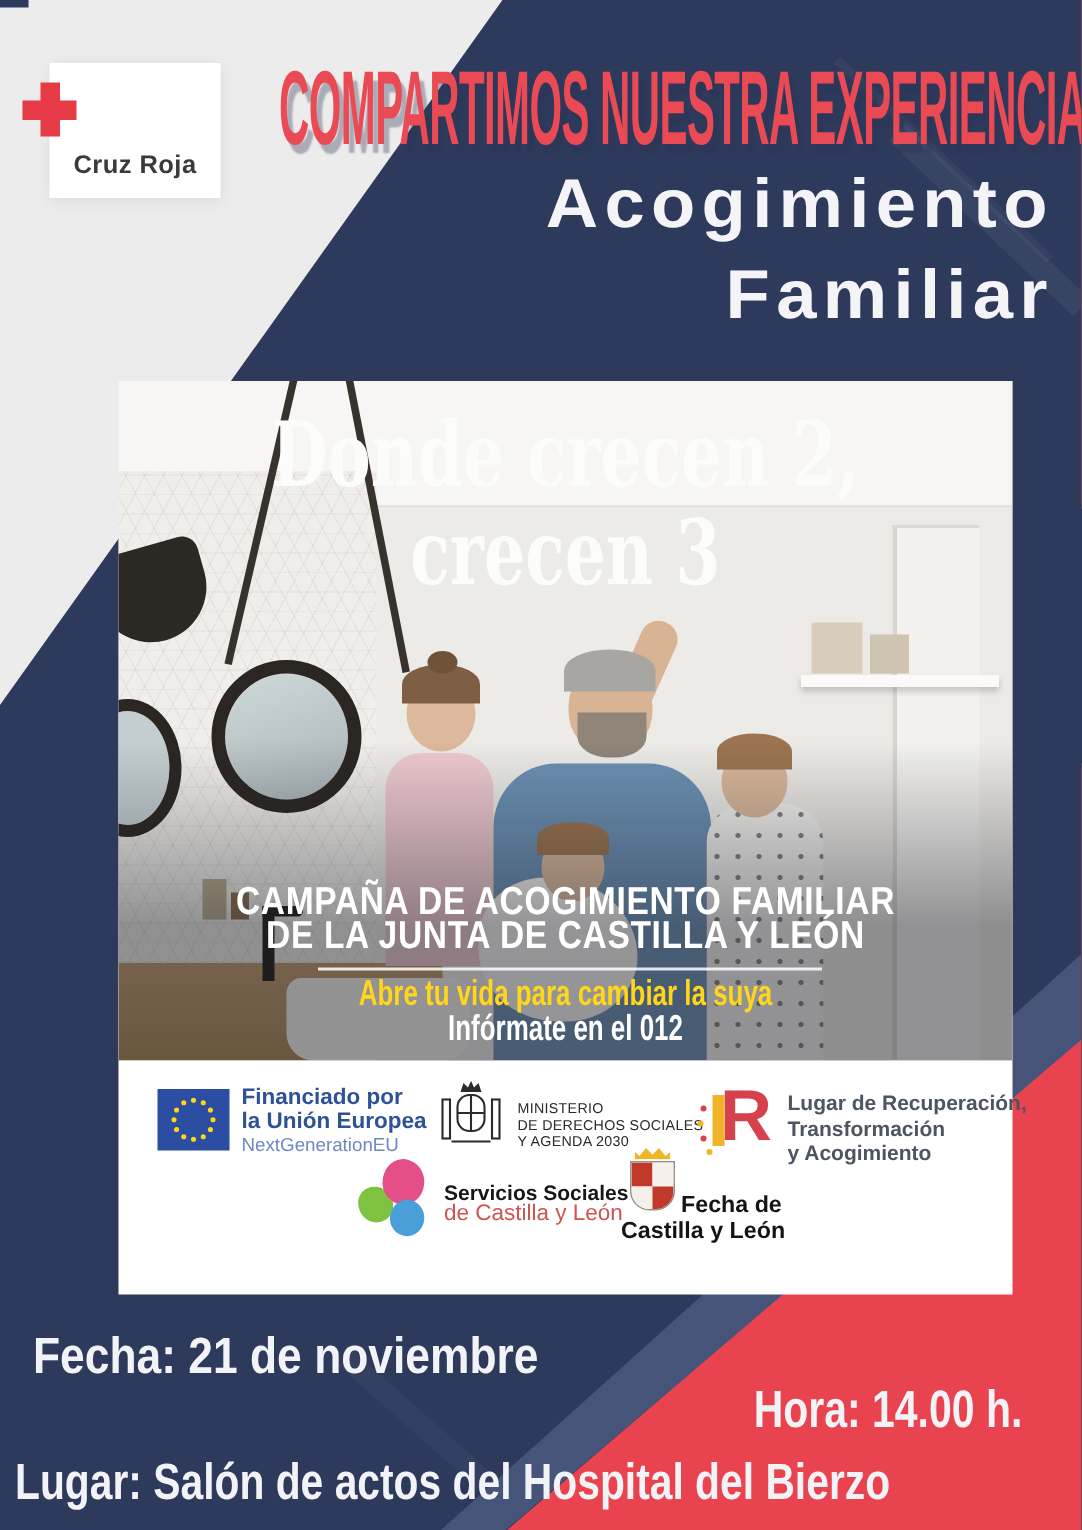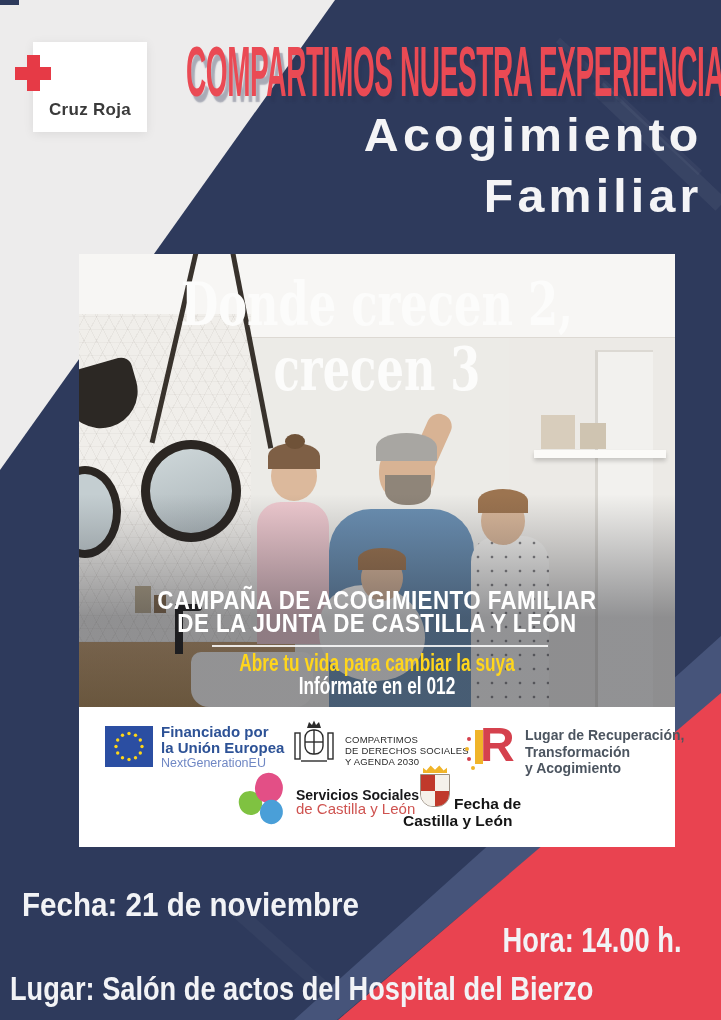--- a/index.html
+++ b/index.html
@@ -108,21 +108,21 @@
             transform:scaleX(.86);transform-origin:50% 0;}
   .divider{left:133px;top:391px;width:336px;height:2px;background:rgba(255,255,255,.85);}
   .slogan{left:0;right:0;top:397px;text-align:center;font-weight:bold;font-size:24px;
           line-height:24px;color:#ffd61c;white-space:nowrap;
           transform:scaleX(.72);transform-origin:50% 0;}
   .info012{left:0;right:0;top:420px;text-align:center;font-weight:bold;font-size:24px;
           line-height:24px;color:#ffffff;white-space:nowrap;
           transform:scaleX(.72);transform-origin:50% 0;}
 
   
-  .logos{left:0;top:453px;width:596px;height:140px;background:#ffffff;}
+  .logos{left:0;top:453px;width:596px;height:156px;background:#ffffff;}
   .eu-flag{left:26px;top:19px;width:48px;height:41px;background:#2b4ea2;}
   .eu-text{left:82px;top:17px;line-height:16px;white-space:nowrap;}
   .eu-l1,.eu-l2{font-weight:bold;font-size:15px;color:#2d5296;position:static;display:block;}
   .eu-l3{font-size:12.5px;color:#6f87c4;position:static;display:block;line-height:15px;}
   .crest{left:212px;top:10px;}
   .min-text{left:266px;top:27px;font-size:9.5px;line-height:11px;color:#2b2b2b;
             letter-spacing:.2px;white-space:nowrap;}
   .min-text span{position:static;display:block;}
   .plan-logo{left:388px;top:14px;width:52px;height:52px;}
   .plan-bar{left:8px;top:9px;width:8px;height:34px;background:#f0b429;}
@@ -146,21 +146,21 @@
   .junta-shield{left:341px;top:58px;width:30px;height:42px;}
   .junta-crown{left:3px;top:0;width:24px;height:8px;background:#f0b429;
       clip-path:polygon(0 100%,0 35%,14% 70%,32% 5%,50% 60%,68% 5%,86% 70%,100% 35%,100% 100%);}
   .junta-q{left:0;top:9px;width:30px;height:33px;border:1px solid #9a8f83;
       border-radius:0 0 13px 13px;overflow:hidden;display:grid;position:absolute;
       grid-template-columns:1fr 1fr;grid-template-rows:1fr 1fr;}
   .junta-q div{position:static;}
   .q-red{background:#c0392b;}
   .q-white{background:#f5f1ea;}
   .junta-t1{left:375px;top:88px;font-size:15.5px;font-weight:bold;color:#141414;white-space:nowrap;}
-  .junta-t2{left:324px;top:105px;font-size:15.5px;font-weight:bold;color:#141414;white-space:nowrap;}
+  .junta-t2{left:335px;top:105px;font-size:15.5px;font-weight:bold;color:#141414;white-space:nowrap;}
 
   
   .detail{font-weight:bold;color:#f2f3f6;white-space:nowrap;font-size:34px;line-height:40px;}
   .fecha{left:22px;top:884px;transform:scale(.87,1);transform-origin:0 0;}
   .hora{right:39px;top:920px;font-size:35px;transform:scale(.78,1);transform-origin:100% 0;}
   .lugar{left:10px;top:968px;transform:scale(.80,1);transform-origin:0 0;}
 </style>
 </head>
 <body>
 
@@ -270,21 +270,21 @@
           <path d="M16 11 h14 l-2 -6 l-3 3 l-2 -4.5 l-2 4.5 l-3 -3 z" fill="#2b2b2b" stroke="none"></path>
           <rect x="14" y="13" width="18" height="24" rx="8"></rect>
           <line x1="23" y1="13" x2="23" y2="37"></line>
           <line x1="14" y1="25" x2="32" y2="25"></line>
           <rect x="4" y="16" width="5" height="26"></rect>
           <rect x="37" y="16" width="5" height="26"></rect>
           <line x1="10" y1="44" x2="36" y2="44"></line>
         </g>
       </svg>
       <div class="min-text">
-        <span>COMPARTIMOS</span>
+        <span>MINISTERIO</span>
         <span>DE DERECHOS SOCIALES</span>
         <span>Y AGENDA 2030</span>
       </div>
 
       <div class="plan-logo">
         <div class="plan-dot pd1"></div>
         <div class="plan-dot pd2"></div>
         <div class="plan-dot pd3"></div>
         <div class="plan-dot pd4"></div>
         <div class="plan-bar"></div>

